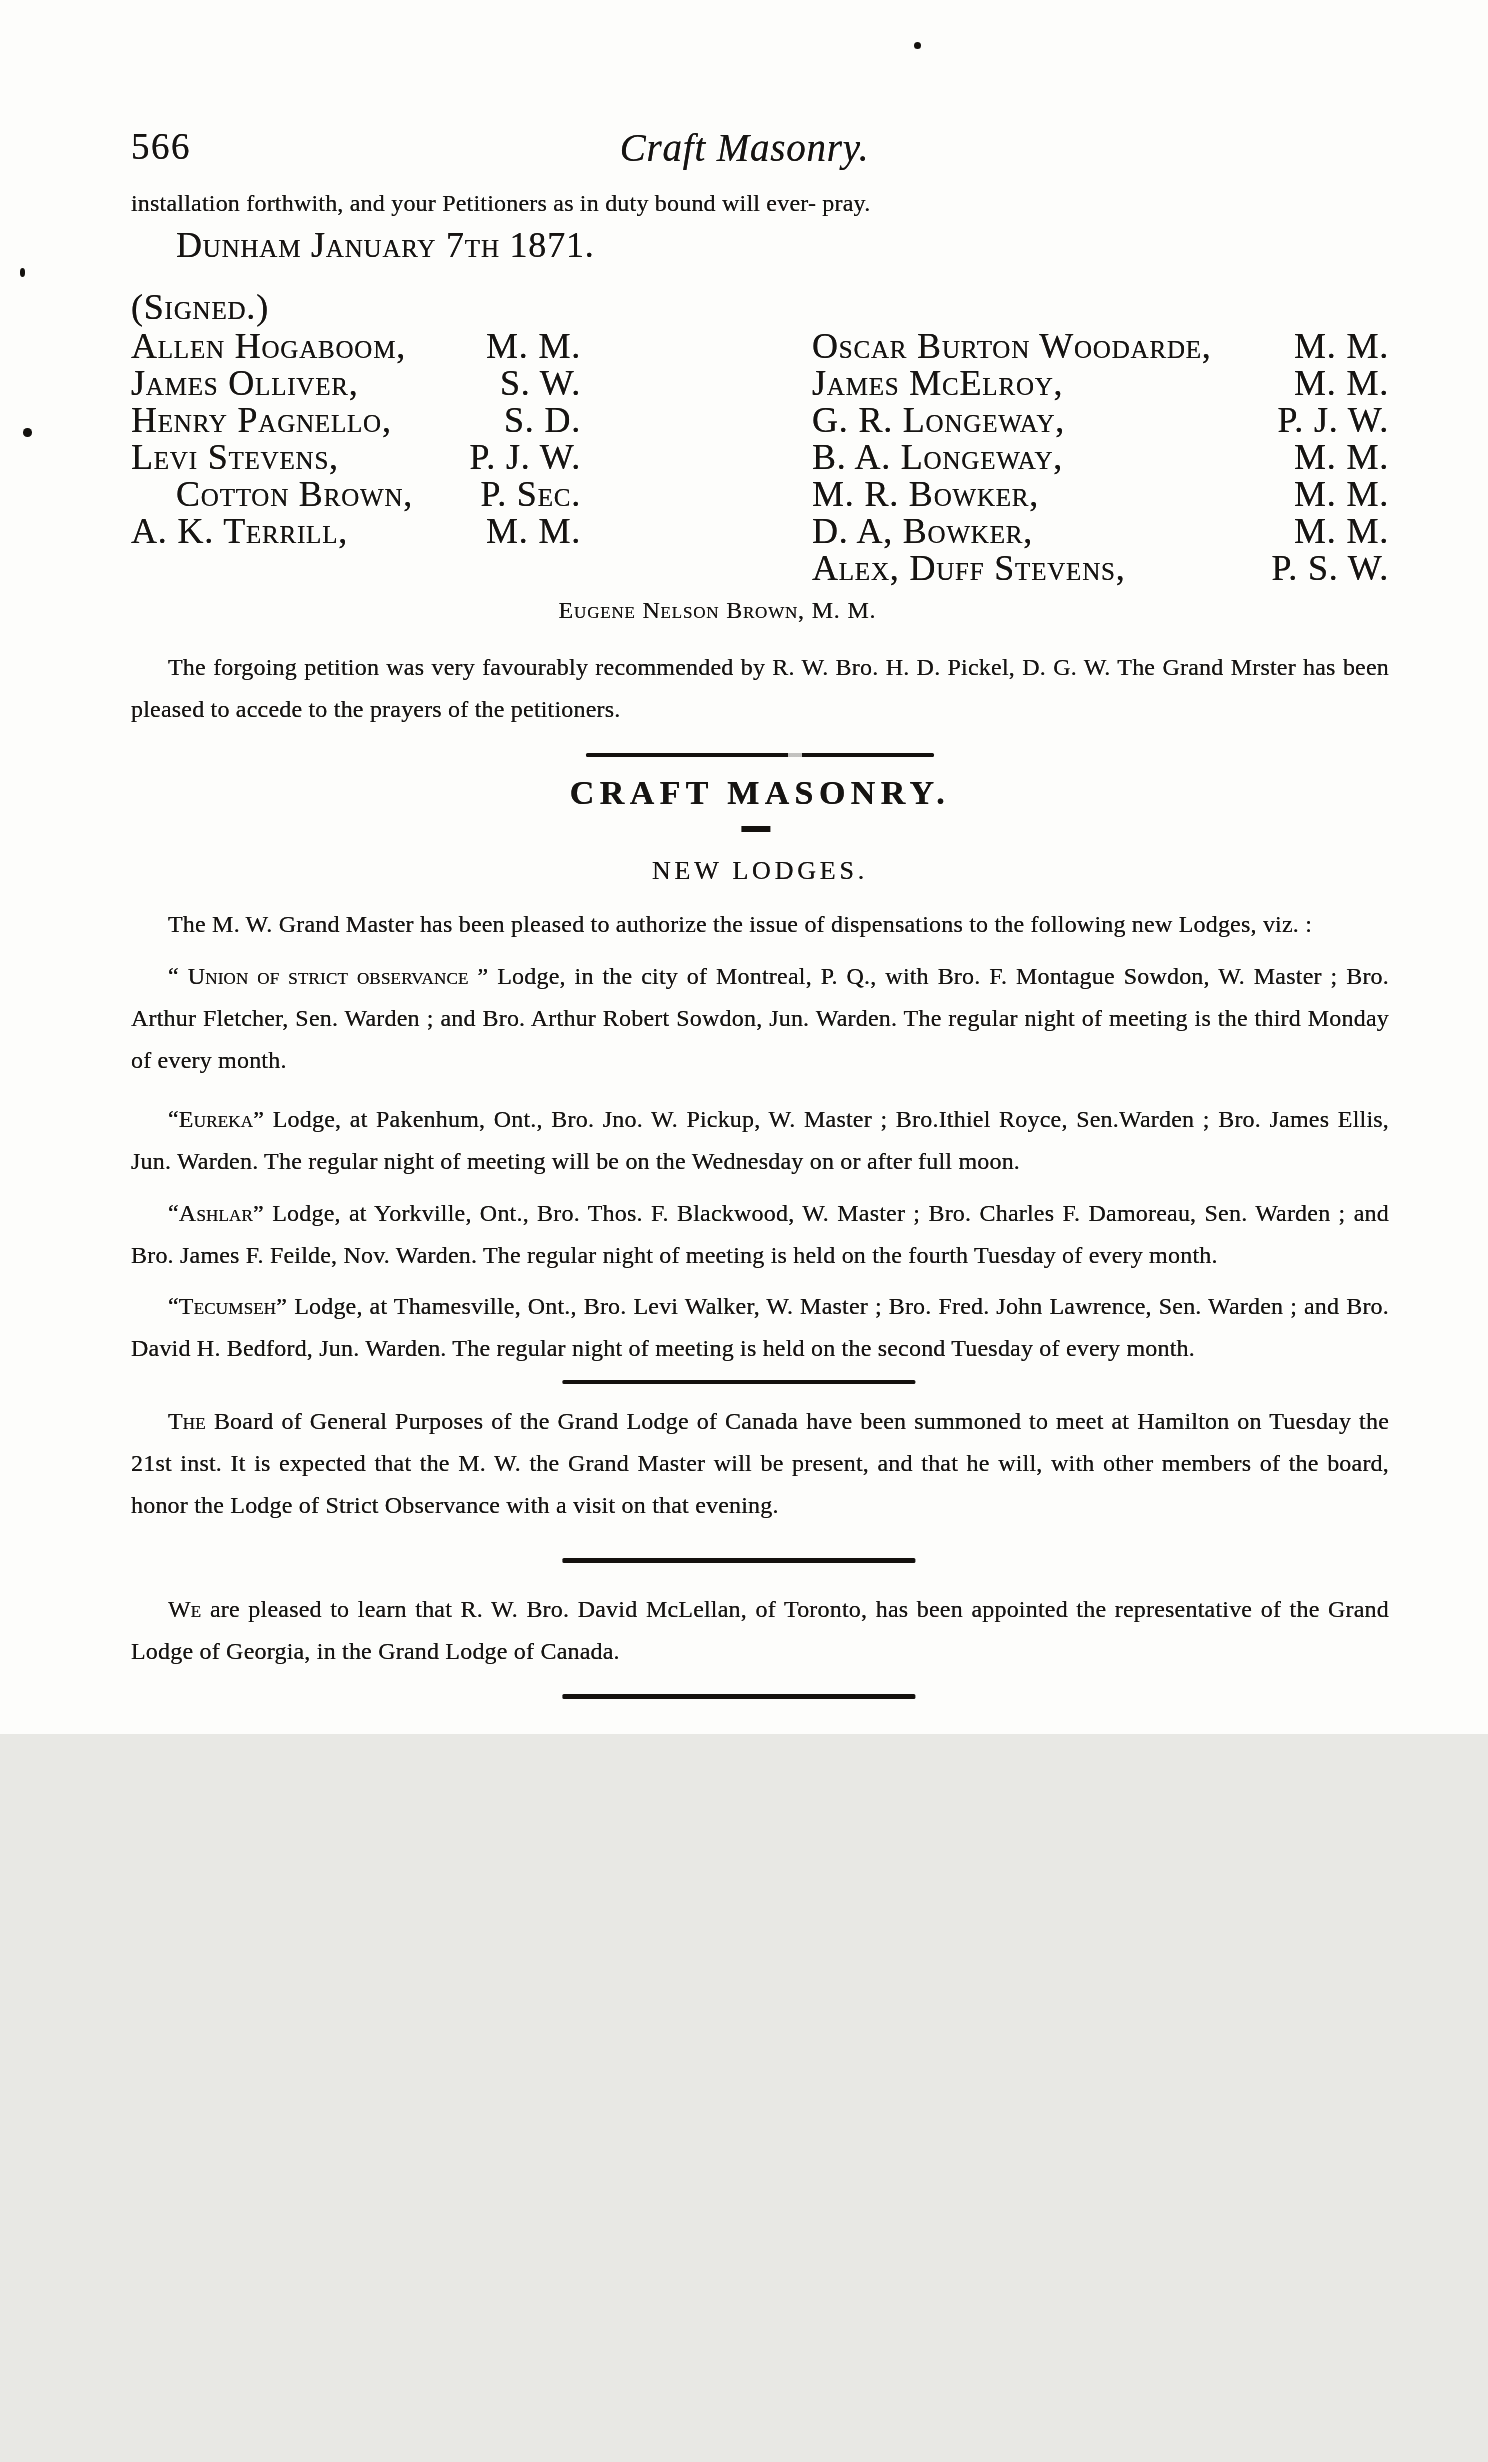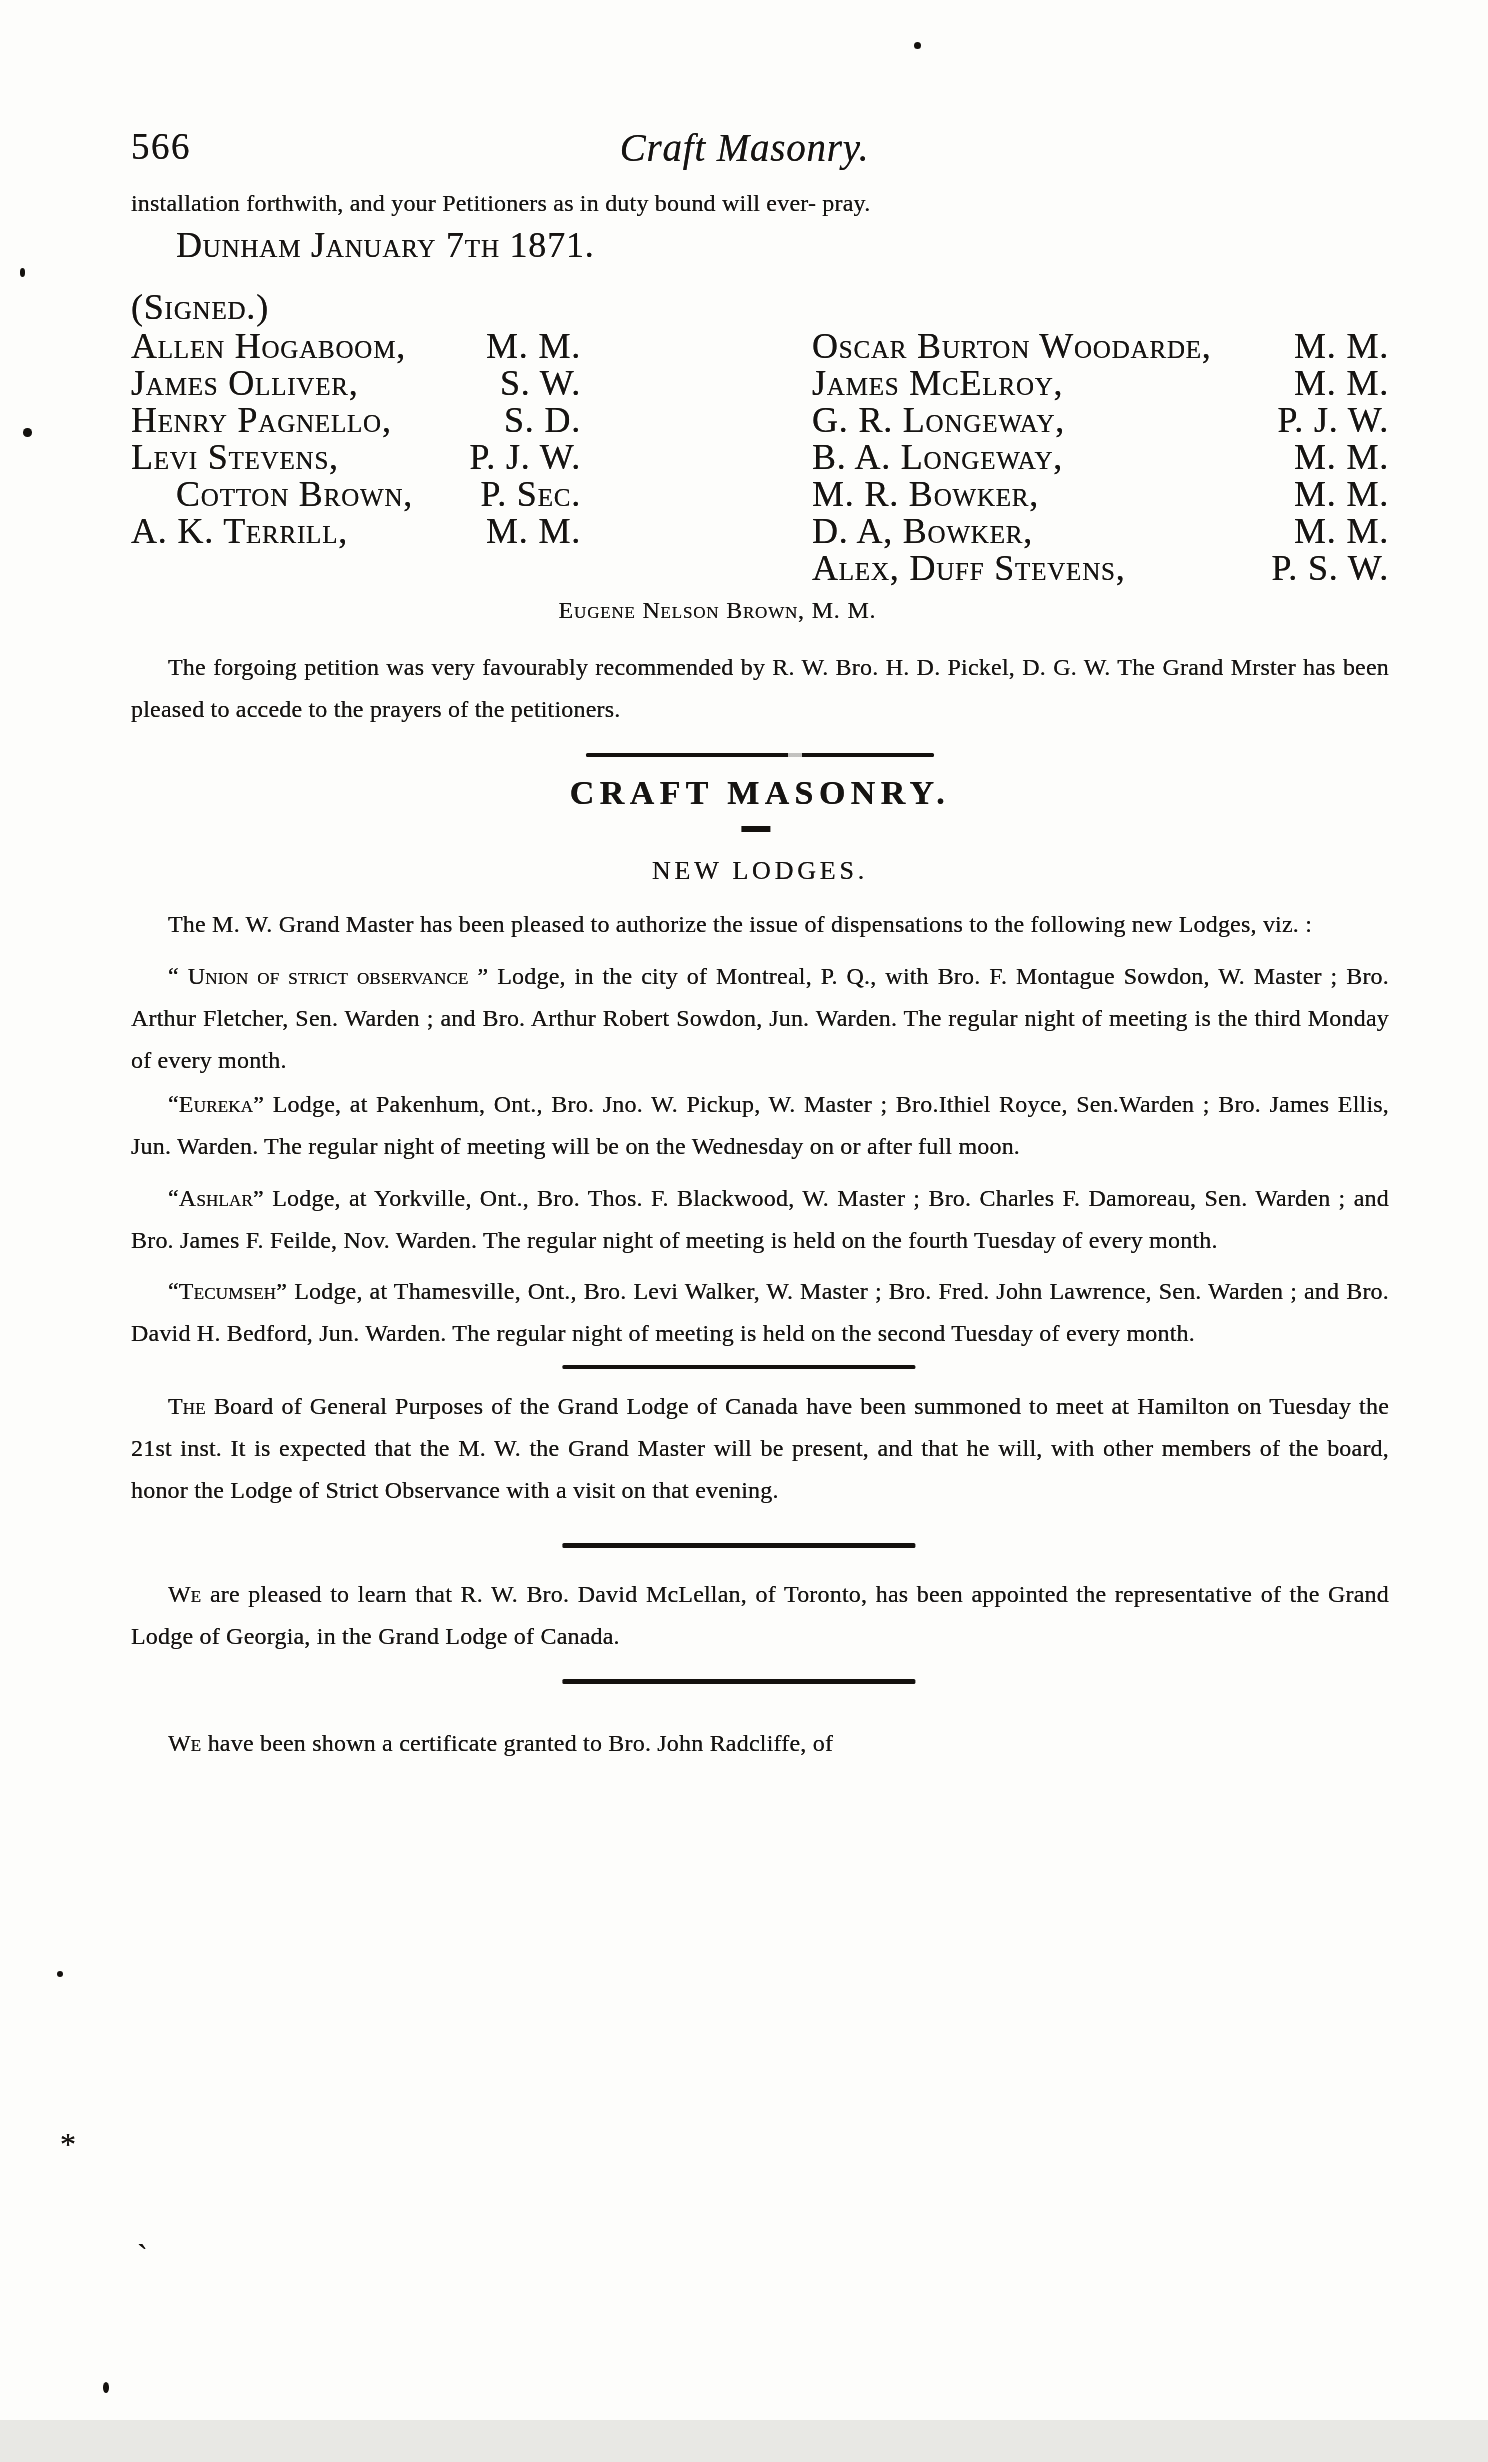--- a/index.html
+++ b/index.html
@@ -1,18 +1,18 @@
 <!DOCTYPE html>
 <html style="font-size:12.3px"><head>
 <meta charset="utf-8">
 <style>
   html,body { margin:0; padding:0; background:#e8e8e4; }
   .page {
     position:relative;
-    width:1489px; height:2420px;
+    width:1489px; height:1734px;
     margin:0 auto;
     background:#fdfdfb;
     color:#161412;
     font-family:"Liberation Serif", serif;
     overflow:hidden;
     text-shadow:0 0 0.5px rgba(10,8,6,.85);
   }
   .content { padding:125px 100px 0 131px; }
 
   
@@ -58,21 +58,21 @@
     margin:17px 0 0 0; font-weight:bold; font-size:34px; line-height:38px;
     text-align:center; letter-spacing:5.4px;
   }
   .dash { width:29px; height:5.4px; background:#14110e; margin:14px auto 0; transform:translateX(-4.6px); }
   .subsection-title {
     margin:23px 0 0 0; font-weight:normal; font-size:26px; line-height:31px;
     text-align:center; letter-spacing:3.8px;
   }
   .intro-para { margin-top:17px; }
   .lodge-para-1 { margin-top:10.8px; }
-  .lodge-para-2 { margin-top:2px; }
+  .lodge-para-2 { margin-top:17px; }
   .lodge-para-3 { margin-top:9.2px; }
   .lodge-para-4 { margin-top:9.2px; }
   .notice-1 { margin-top:15.4px; }
   .notice-2 { margin-top:25px; }
   .notice-3 { margin-top:38px; }
 
   
   .speck { position:absolute; background:#14110e; border-radius:50%; }
   .speck-char { position:absolute; font-size:32px; color:#14110e; background:none; border-radius:0; }
 </style>

